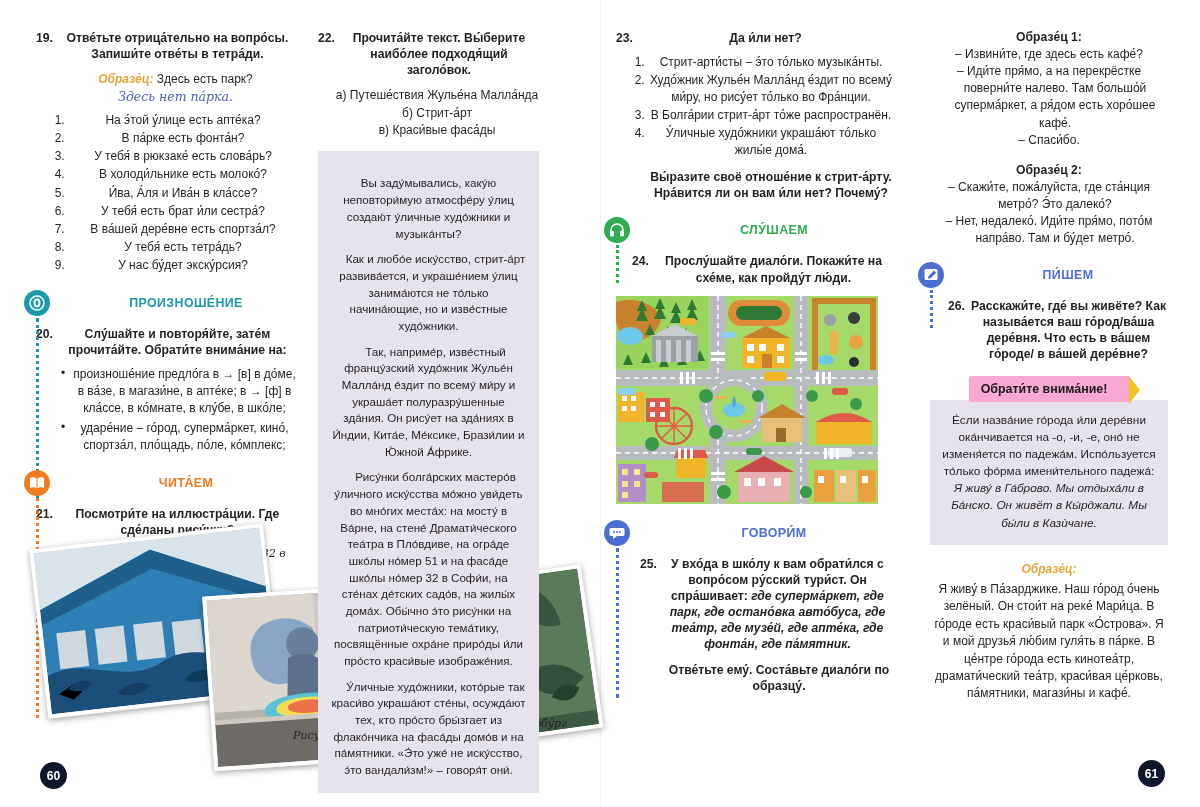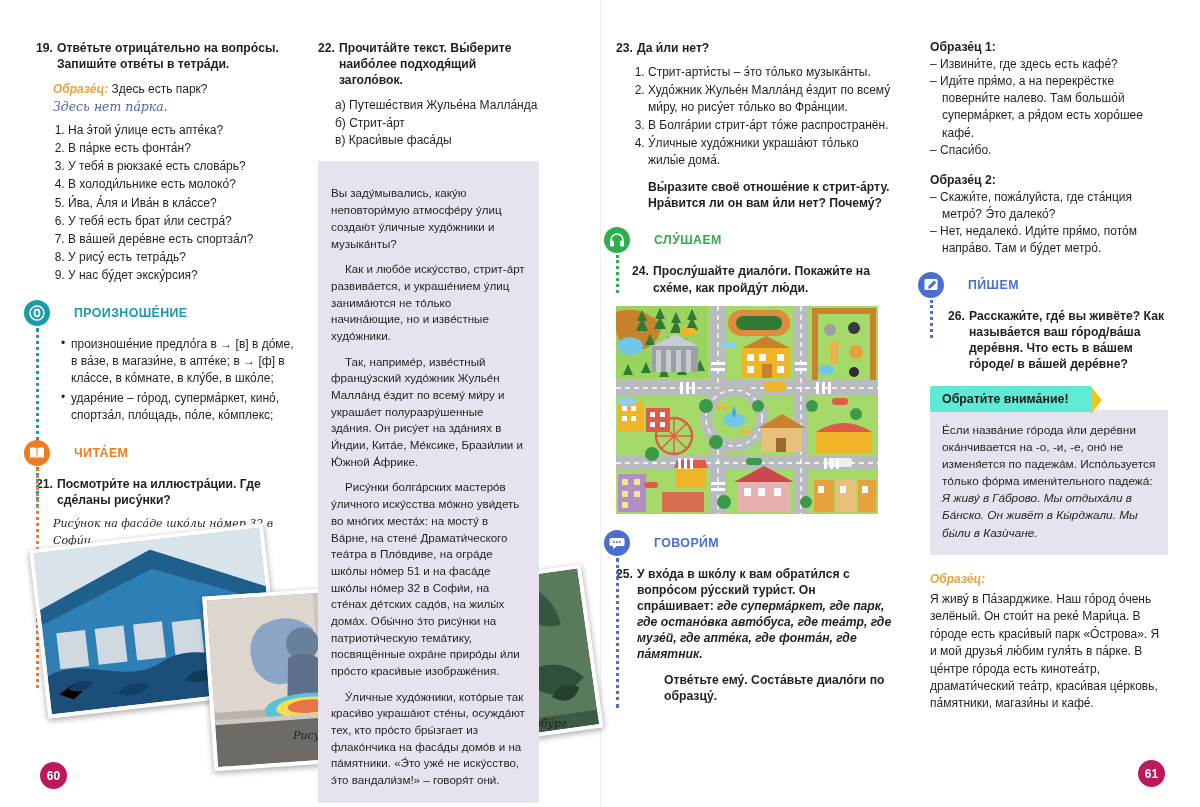--- a/index.html
+++ b/index.html
@@ -21,21 +21,22 @@
   .spread-gutter {
     position: absolute;
     left: 600px; top: 0; bottom: 0;
     width: 1px;
     background: #f2f2f2;
   }
 
   
   .col {
     position: absolute;
-    top: 40px;
+    top: 30px;
+    text-align: center;
   }
   #col1 { left: 36px;  width: 262px; }
   #col2 { left: 318px; width: 221px; }
   #col3 { left: 616px; width: 278px; }
   #col4 { left: 930px; width: 238px; }
 
   
   .task {
     margin-bottom: 12px;
   }
@@ -122,21 +123,21 @@
     line-height: 1.44;
   }
   .passage p { margin: 0; text-indent: 14px; }
   .passage p.first { text-indent: 0; margin-bottom: 6px; }
   .passage p + p { margin-top: 9px; }
 
   
   .attn-wrap { margin-top: 14px; position: relative; }
   .attn-tab {
     display: inline-block;
-    background: #5eead4;
+    background: #f9a8d4;
     color: #1a1a1a;
     font-weight: bold;
     font-size: 12.4px;
     padding: 6px 22px 6px 12px;
     position: relative;
     z-index: 2;
     border-radius: 2px 0 0 2px;
   }
   .attn-tab::after {
     content: "";
@@ -162,21 +163,21 @@
   .model-block { margin-bottom: 14px; }
 
   .obrazec-block { margin-top: 16px; font-size: 12px; line-height: 1.45; }
   .obrazec-block .sample-label { display: block; margin-bottom: 3px; margin-left: 0; }
 
   
   .pagenum {
     position: absolute;
     width: 27px; height: 27px;
     border-radius: 50%;
-    background: #be185d;
+    background: #0f172a;
     color: #fff;
     font-size: 12px; font-weight: bold;
     display: flex; align-items: center; justify-content: center;
   }
   #pg-left  { left: 40px;   top: 762px; }
   #pg-right { left: 1138px; top: 760px; }
 
   
   .photos {
     position: absolute;
@@ -248,38 +249,42 @@
       </div>
       <div class="handwriting">Здесь нет па́рка.</div>
       <ol class="qlist" id="t19-list">
           <li>На э́той у́лице есть апте́ка?</li>
           <li>В па́рке есть фонта́н?</li>
           <li>У тебя́ в рюкзаке́ есть слова́рь?</li>
           <li>В холоди́льнике есть молоко́?</li>
           <li>И́ва, А́ля и Ива́н в кла́ссе?</li>
           <li>У тебя́ есть брат и́ли сестра́?</li>
           <li>В ва́шей дере́вне есть спортза́л?</li>
-          <li>У рису́ есть тетра́дь?</li>
+          <li>У тебя́ есть тетра́дь?</li>
           <li>У нас бу́дет экску́рсия?</li>
         </ol>
     </div>
 
     <div class="rubric">
       <div class="rubric-badge" style="background:#1b9aaa">
         <svg width="16" height="16" viewBox="0 0 16 16" aria-hidden="true">
           <circle cx="8" cy="8" r="7" fill="none" stroke="#fff" stroke-width="1.4"></circle>
           <ellipse cx="8" cy="8" rx="3.4" ry="4.4" fill="#fff"></ellipse>
           <ellipse cx="8" cy="8" rx="1.6" ry="2.4" fill="#1b9aaa"></ellipse>
         </svg>
       </div>
       <div class="rubric-label" style="color:#1b9aaa">ПРОИЗНОШЕ́НИЕ</div>
       <div class="dotline" style="border-color:#1b9aaa; height:180px"></div>
     </div>
 
     <div class="task">
+      <div class="task-head">
+        <span class="task-num">20.</span>
+        <span class="task-title">Слу́шайте и повторя́йте, зате́м прочита́йте. Обрати́те внима́ние на:</span>
+      </div>
       <ul class="blist" id="t20-list">
           <li>произноше́ние предло́га в → [в] в до́ме, в ва́зе, в магази́не, в апте́ке; в → [ф] в кла́ссе, в ко́мнате, в клу́бе, в шко́ле;</li>
           <li>ударе́ние – го́род, суперма́ркет, кино́, спортза́л, пло́щадь, по́ле, ко́мплекс;</li>
         </ul>
     </div>
 
     <div class="rubric">
       <div class="rubric-badge" style="background:#f07c22">
         <svg width="16" height="14" viewBox="0 0 16 14" aria-hidden="true">
           <path d="M8 3 C6 1 3 1 1 2 L1 12 C3 11 6 11 8 12.5 Z" fill="#fff"></path>
@@ -609,21 +614,21 @@
               <circle cx="8" cy="6" r="1"></circle>
               <circle cx="11" cy="6" r="1"></circle>
             </g>
         </svg>
       </div>
       <div class="rubric-label" style="color:#4a6fd1">ГОВОРИ́М</div>
       <div class="dotline" style="border-color:#4a6fd1; height:150px"></div>
     </div>
 
     <div class="task">
-      <div class="task-head" style="">
+      <div class="task-head" style="margin-left:24px">
         <span class="task-num">25.</span>
         <span class="task-title">
           <span>У вхо́да в шко́лу к вам обрати́лся с вопро́сом ру́сский тури́ст. Он спра́шивает: </span><i>где суперма́ркет, где парк, где остано́вка авто́буса, где теа́тр, где музе́й, где апте́ка, где фонта́н, где па́мятник.</i>
         </span>
       </div>
       <div class="task-head" style="margin:10px 0 0 48px; display:block;">Отве́тьте ему́. Соста́вьте диало́ги по образцу́.</div>
     </div>
   </div>
 
   <div class="col" id="col4">

